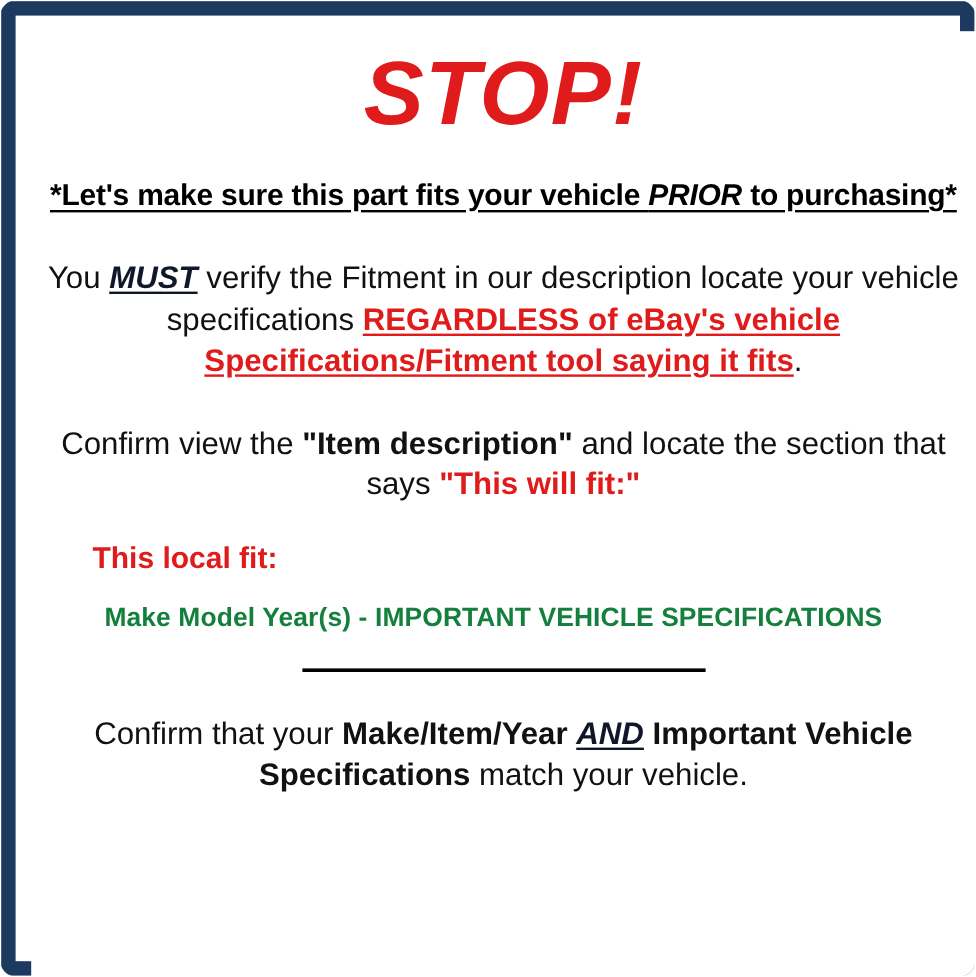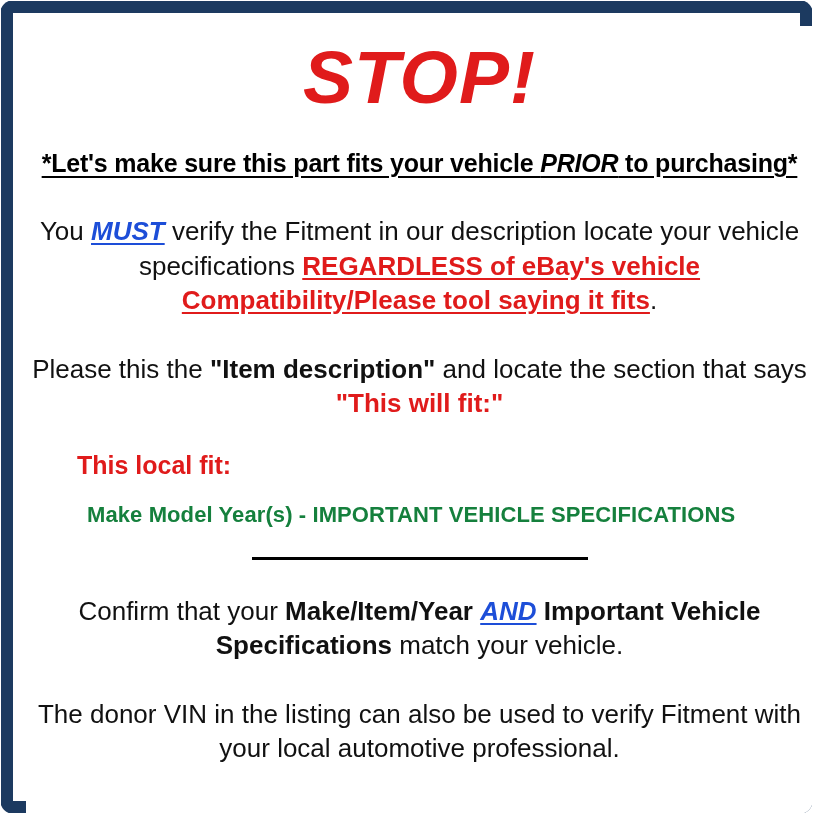--- a/index.html
+++ b/index.html
@@ -69,21 +69,21 @@
     margin: 0;
     padding: 0;
   }
 
   .block-must { margin-top: 36px; }
   .block-please { margin-top: 34px; }
   .block-confirm { margin-top: 28px; }
   .block-vin { margin-top: 34px; }
 
   .must-word {
-    color: #1d4ed8;
+    color: #0f172a;
     font-weight: bold;
     font-style: italic;
     text-decoration: underline;
     text-underline-offset: 3px;
   }
   .red-bold-ul {
     color: #e01b1b;
     font-weight: bold;
     text-decoration: underline;
     text-underline-offset: 3px;
@@ -140,32 +140,31 @@
 <body>
 
 <div id="page">
   <div class="frame">
     <div class="content">
 
       <div class="stop-title">STOP!</div>
 
       <div class="subtitle"><span>*Let's make sure this part fits your vehicle </span><i>PRIOR</i><span> to purchasing*</span></div>
 
-      <p class="para block-must"><span>You </span><span class="must-word">MUST</span><span> verify the Fitment in our description locate your vehicle specifications </span><span class="red-bold-ul">REGARDLESS of eBay's vehicle Compatibility/Please tool saying it fits</span><span>.</span></p>
+      <p class="para block-must"><span>You </span><span class="must-word">MUST</span><span> verify the Fitment in our description locate your vehicle specifications </span><span class="red-bold-ul">REGARDLESS of eBay's vehicle Specifications/Fitment tool saying it fits</span><span>.</span></p>
 
-      <p class="para block-please"><span>Please this the </span><span class="bold-black">"Item description"</span><span> and locate the section that says </span><span class="red-bold">"This will fit:"</span></p>
+      <p class="para block-please"><span>Confirm view the </span><span class="bold-black">"Item description"</span><span> and locate the section that says </span><span class="red-bold">"This will fit:"</span></p>
 
       <div class="example-wrap">
         <span class="example-fit">This local fit:</span>
         <span class="example-spec">Make Model Year(s) - IMPORTANT VEHICLE SPECIFICATIONS</span>
       </div>
 
       <div class="divider-row">
         <div class="divider"></div>
       </div>
 
       <p class="para block-confirm"><span>Confirm that your </span><span class="bold-black">Make/Item/Year</span><span> </span><span class="must-word">AND</span><span> </span><span class="bold-black">Important Vehicle Specifications</span><span> match your vehicle.</span></p>
 
-      <p class="para block-vin">The donor VIN in the listing can also be used to verify Fitment with your local automotive professional.</p>
 
     </div>
   </div>
 </div>
 
 </body></html>

